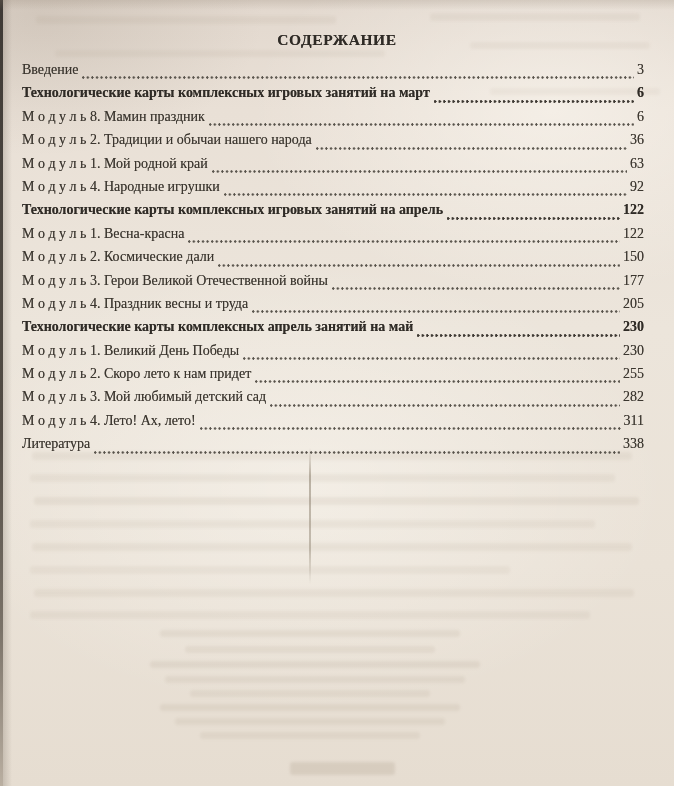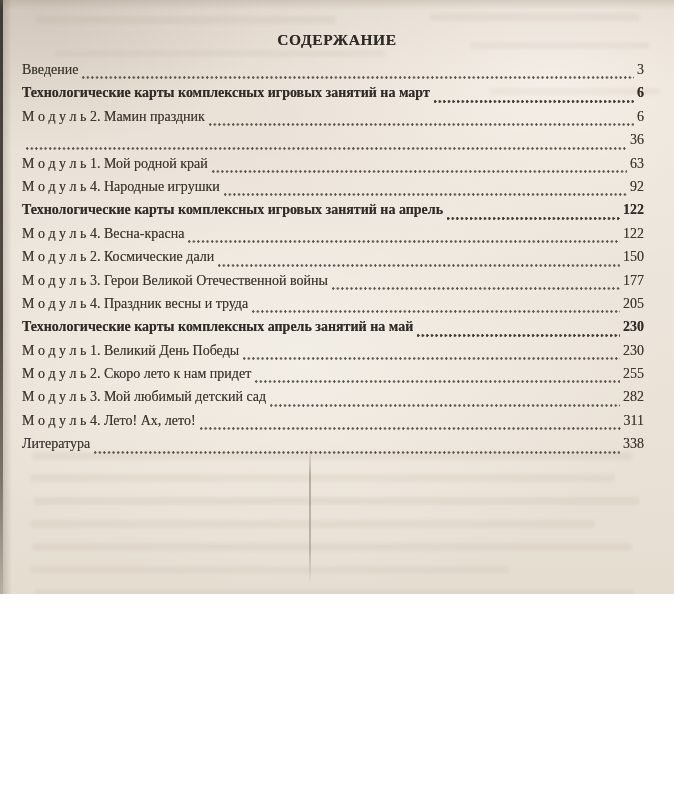--- a/index.html
+++ b/index.html
@@ -3,21 +3,21 @@
 <meta charset="utf-8">
 <style>
   html, body { margin: 0; padding: 0; }
   body {
     width: 674px; height: 786px;
     font-family: "Liberation Serif", "DejaVu Serif", serif;
     overflow: hidden;
   }
   .page {
     position: relative;
-    width: 674px; height: 594px;
+    width: 674px; height: 786px;
     background:
       radial-gradient(ellipse 320px 200px at 6% 2%, rgba(120,105,88,0.16), rgba(120,105,88,0) 70%),
       radial-gradient(ellipse 420px 260px at 82% 14%, rgba(255,252,246,0.50), rgba(255,252,246,0) 72%),
       radial-gradient(ellipse 520px 320px at 45% 62%, rgba(255,253,248,0.42), rgba(255,253,248,0) 70%),
       linear-gradient(180deg, #e2d8ce 0%, #e9e0d6 14%, #ece5db 42%, #eae2d7 72%, #e6ddd1 100%);
     overflow: hidden;
   }
   
   .edge-left {
     position: absolute; left: 0; top: 0; width: 3px; height: 100%;
@@ -131,26 +131,27 @@
       <span class="page-num">3</span>
     </div>
 
     <div class="row bold">
       <span class="label">Технологические карты комплексных игровых занятий на март</span>
       <span class="leader"></span>
       <span class="page-num">6</span>
     </div>
 
     <div class="row">
-      <span class="label">М о д у л ь  2. Мамин праздник</span>
+      <span class="label">М о д у л ь  8. Мамин праздник</span>
       <span class="leader"></span>
       <span class="page-num">6</span>
     </div>
 
     <div class="row">
+      <span class="label">М о д у л ь  2. Традиции и обычаи нашего народа</span>
       <span class="leader"></span>
       <span class="page-num">36</span>
     </div>
 
     <div class="row">
       <span class="label">М о д у л ь  1. Мой родной край</span>
       <span class="leader"></span>
       <span class="page-num">63</span>
     </div>
 
@@ -160,21 +161,21 @@
       <span class="page-num">92</span>
     </div>
 
     <div class="row bold">
       <span class="label">Технологические карты комплексных игровых занятий на апрель</span>
       <span class="leader"></span>
       <span class="page-num">122</span>
     </div>
 
     <div class="row">
-      <span class="label">М о д у л ь  4. Весна-красна</span>
+      <span class="label">М о д у л ь  1. Весна-красна</span>
       <span class="leader"></span>
       <span class="page-num">122</span>
     </div>
 
     <div class="row">
       <span class="label">М о д у л ь  2. Космические дали</span>
       <span class="leader"></span>
       <span class="page-num">150</span>
     </div>
 

